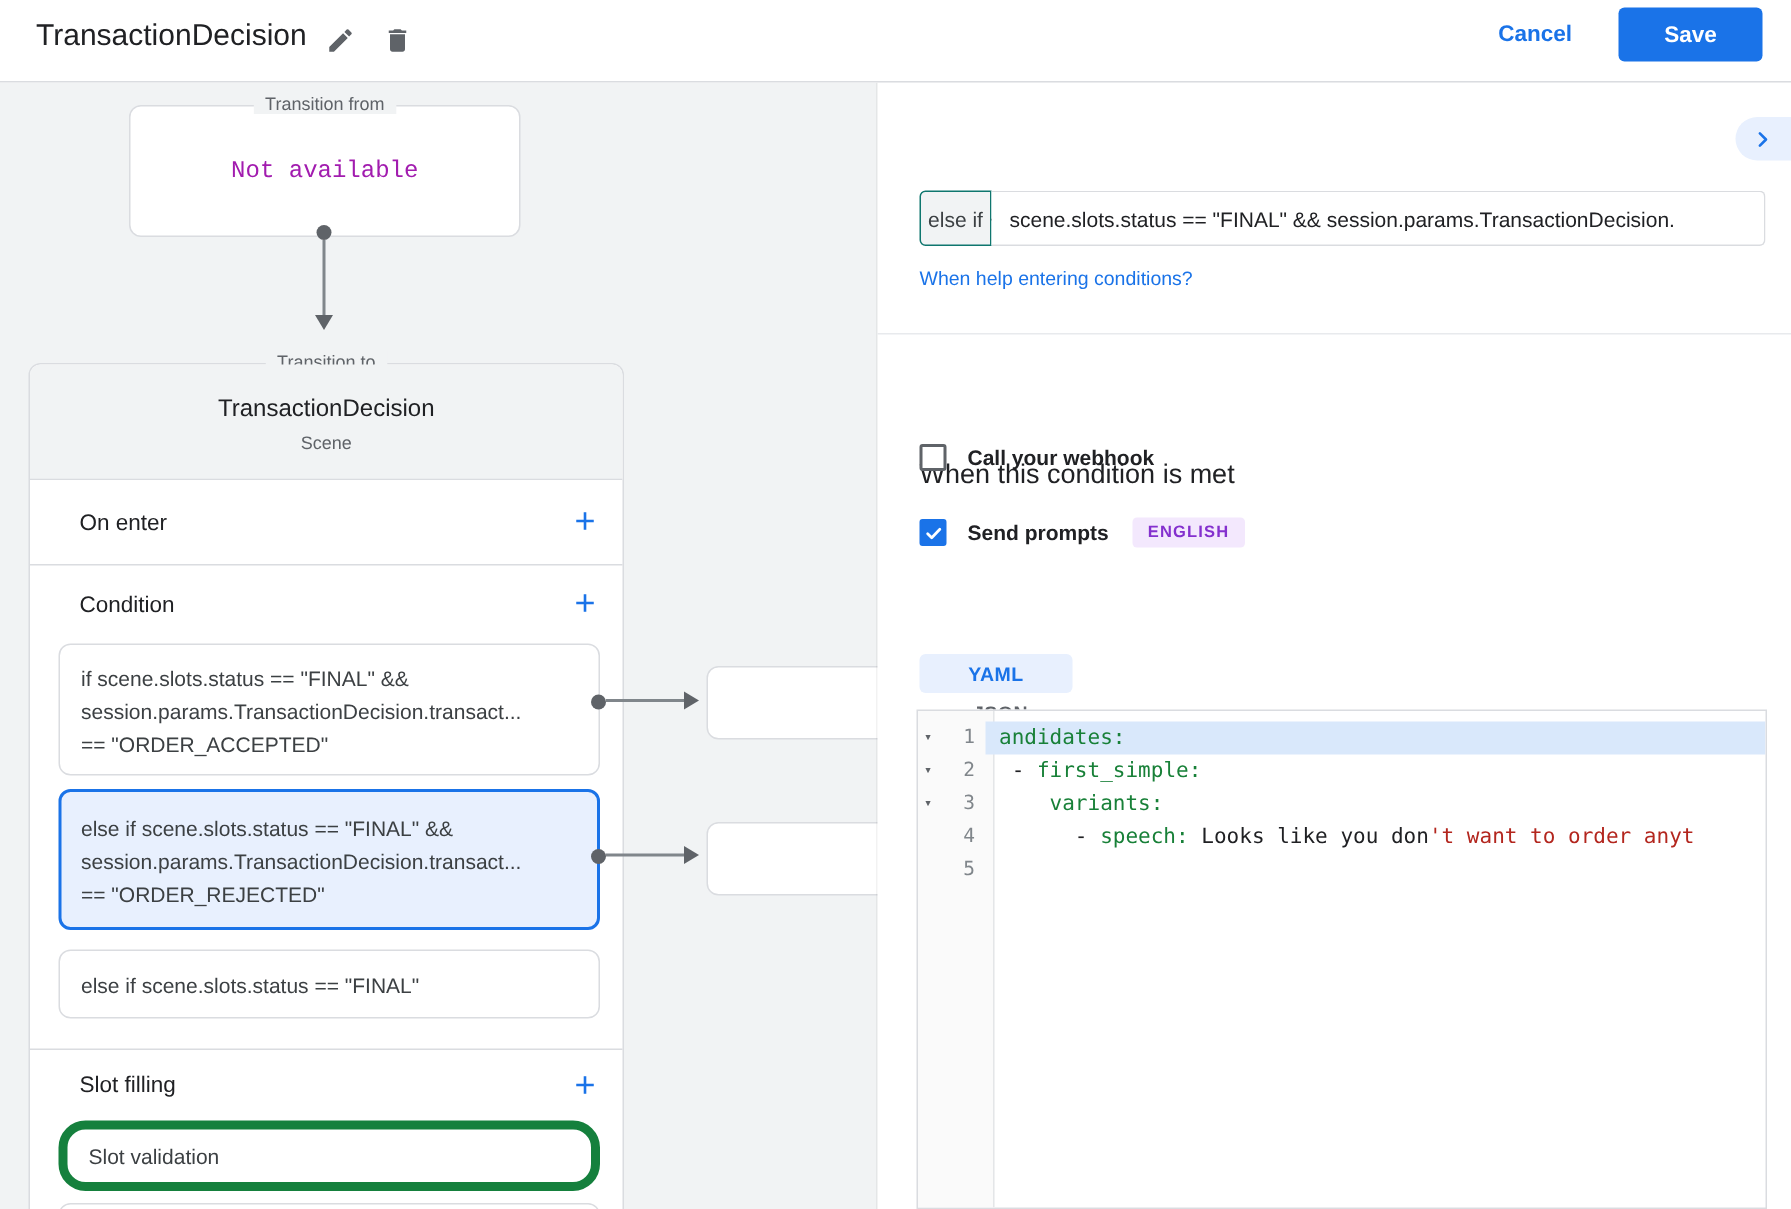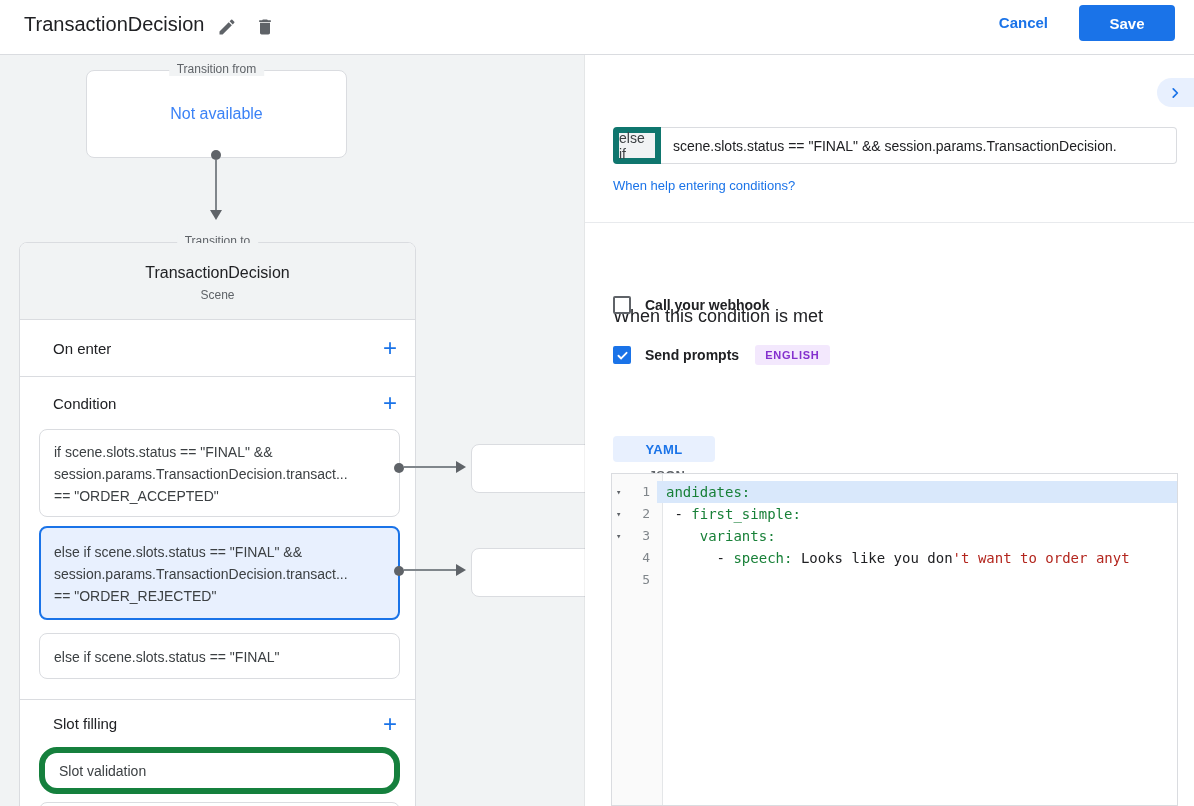--- a/index.html
+++ b/index.html
@@ -21,21 +21,21 @@
               color:#fff; border:none; border-radius:4px; font-size:15px; font-weight:700; font-family:inherit; cursor:pointer; }
 
   
   .canvas { position:absolute; left:0; top:55px; width:1194px; height:751px; background:#f1f3f4; z-index:1; }
 
   .flow-box { position:absolute; background:#fff; border:1px solid #dadce0; border-radius:8px; }
   .legend { position:absolute; top:-9px; left:50%; transform:translateX(-50%); background:#f1f3f4;
             padding:0 8px; font-size:12px; color:#5f6368; white-space:nowrap; }
 
   .from-box { left:86px; top:15px; width:261px; height:88px; display:flex; align-items:center; justify-content:center; }
-  .from-box .nota { font-size:16px; color:#3b82f6; }
+  .from-box .nota { font-size:16px; color:#a21caf;font-family:Liberation Mono, monospace; }
 
   .conn-dot { position:absolute; width:10px; height:10px; border-radius:50%; background:#5f6368; z-index:2; }
   .vline { position:absolute; width:2px; background:#80868b; }
   .hline { position:absolute; height:2px; background:#80868b; }
   .arrow-down { position:absolute; width:0; height:0; border-left:6px solid transparent;
                 border-right:6px solid transparent; border-top:10px solid #5f6368; }
   .arrow-right { position:absolute; width:0; height:0; border-top:6px solid transparent;
                  border-bottom:6px solid transparent; border-left:10px solid #5f6368; }
 
   
@@ -72,21 +72,21 @@
   
   .panel { position:absolute; left:585px; top:55px; width:609px; height:751px; background:#fff; z-index:5;
            box-shadow:-1px 0 0 rgba(0,0,0,0.05); }
   .panel-h { position:absolute; left:28px; font-size:18px; color:#202124; }
   .cond-title { top:84px; }
   .when-title { top:251px; }
   .expand-btn { position:absolute; right:0; top:23px; width:37px; height:29px; background:#e8f0fe;
                 border:none; border-radius:15px 0 0 15px; cursor:pointer; display:flex; align-items:center;
                 justify-content:flex-start; padding-left:11px; }
   .cond-row { position:absolute; left:28px; right:17px; top:72px; height:37px; display:flex; }
-  .op-label { width:48px; height:37px; background:#f1f3f4; border:6px solid #0f766e; border-radius:4px 0 0 4px;
+  .op-label { width:48px; height:37px; background:#f1f3f4; border:1px solid #0f766e; border-radius:4px 0 0 4px;
               display:flex; align-items:center; justify-content:center; font-size:14px; color:#3c4043; }
   .cond-input { flex:1; height:37px; border:1px solid #dadce0; border-left:none; border-radius:0 4px 4px 0;
                 padding:0 12px; font-size:14px; color:#202124; font-family:inherit; outline:none; background:#fff; }
   .help-link { position:absolute; left:28px; top:123px; font-size:13px; color:var(--accent,#1a73e8);
                text-decoration:none; cursor:pointer; }
   .panel-divider { position:absolute; left:0; right:0; top:167px; height:1px; background:#e8eaed; }
 
   .check-row { position:absolute; left:28px; display:flex; align-items:center; }
   .row-webhook { top:241px; }
   .row-prompts { top:290px;align-items:center; }

